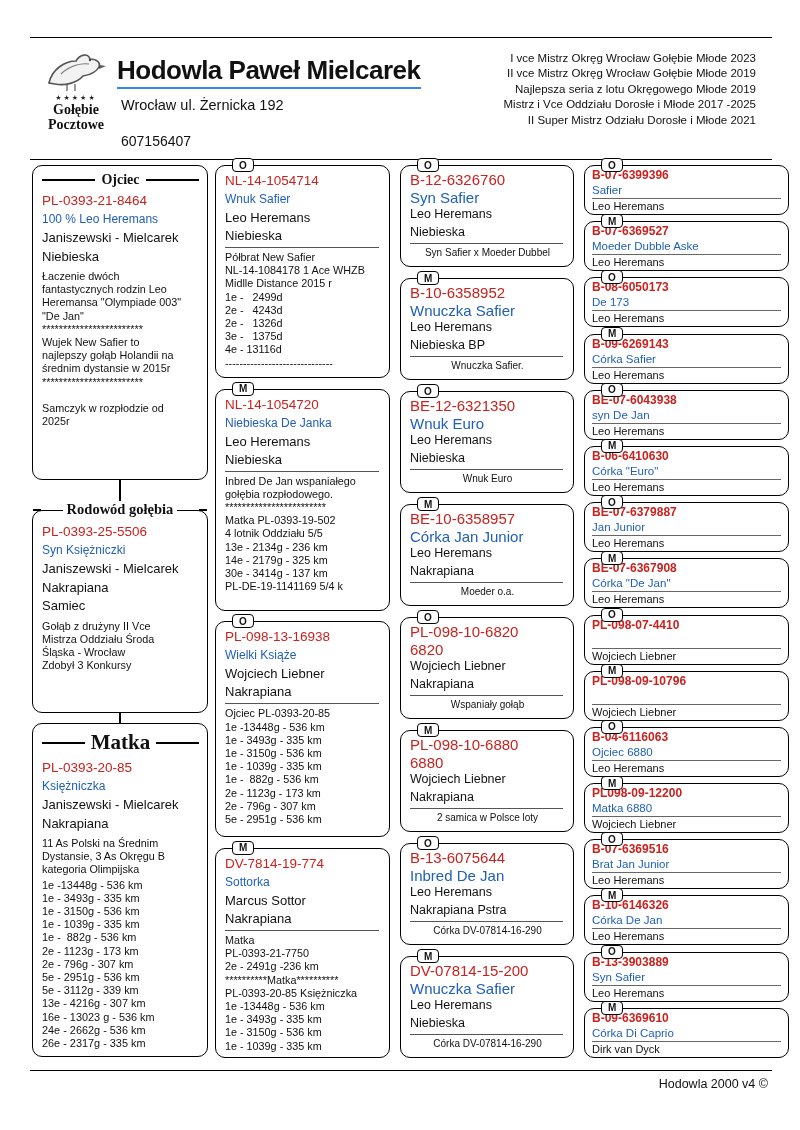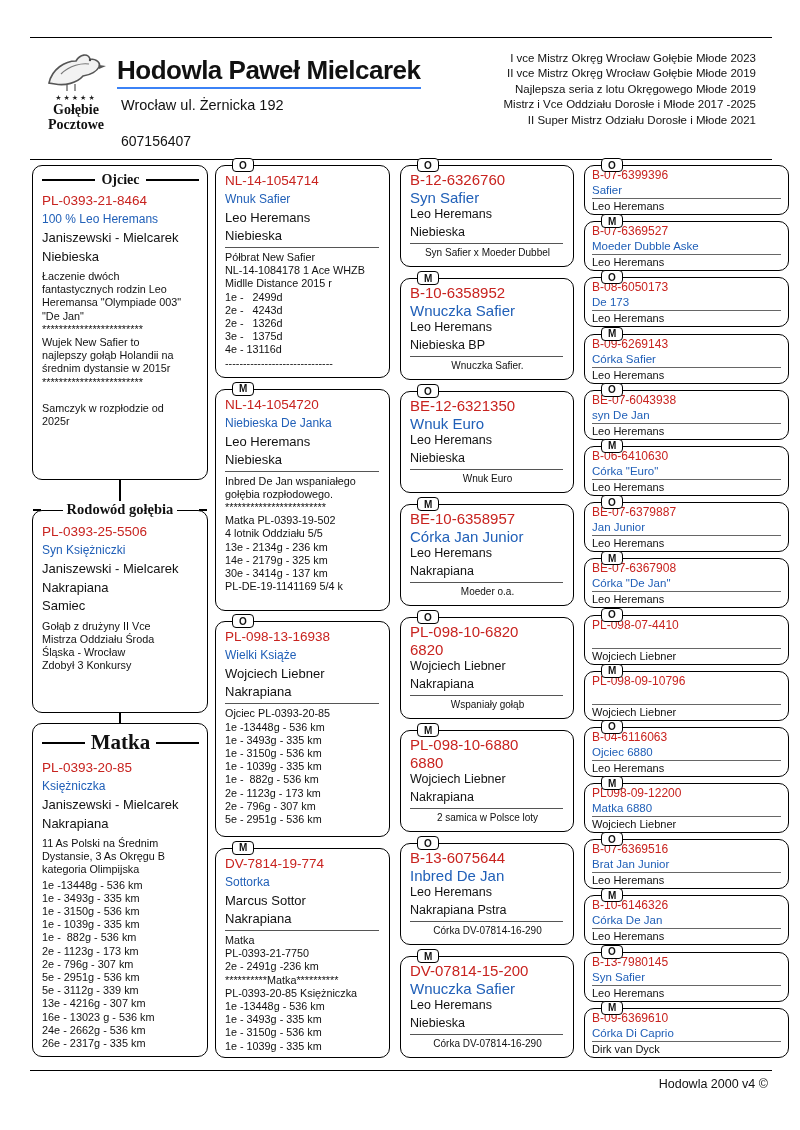--- a/index.html
+++ b/index.html
@@ -72,21 +72,21 @@
   
   .g3{ height:102px; }
   .g3 .ring,.g3 .name{ font-size:15px; line-height:17.5px; }
   .g3 .plain{ font-size:12.5px; line-height:17.5px; }
   .g3 .small{ font-size:10px; line-height:13.5px;text-align:center; }
   .g3 .divider{ margin:2px 2px 2px 0; }
 
   
   .g4{ height:50px; }
   .g4 .box-body{ padding:2px 7px; }
-  .g4 .ring{ font-size:12px; line-height:15px; }
+  .g4 .ring{ font-size:12px; line-height:15px;font-weight:bold; }
   .g4 .name{ font-size:11.5px; line-height:14px; min-height:14px; }
   .g4-breeder{ font-size:11px; line-height:13px; border-top:1px solid #666; padding-top:1px; margin-top:1px; }
 
   .footer{ position:absolute; right:32px; top:1077px; font-size:12.5px; }
 </style>
 </head>
 <body>
 
 <div class="page">
   <div class="rule top-rule"></div>
@@ -474,21 +474,21 @@
       <span class="marker">M</span>
       <div class="box-body">
         <div class="ring">B-10-6146326</div>
         <div class="name">Córka De Jan</div>
         <div class="g4-breeder">Leo Heremans</div>
       </div>
     </section>
     <section class="pbox g4">
       <span class="marker">O</span>
       <div class="box-body">
-        <div class="ring">B-13-7980145</div>
+        <div class="ring">B-13-3903889</div>
         <div class="name">Syn Safier</div>
         <div class="g4-breeder">Leo Heremans</div>
       </div>
     </section>
     <section class="pbox g4">
       <span class="marker">M</span>
       <div class="box-body">
         <div class="ring">B-09-6369610</div>
         <div class="name">Córka Di Caprio</div>
         <div class="g4-breeder">Dirk van Dyck</div>

